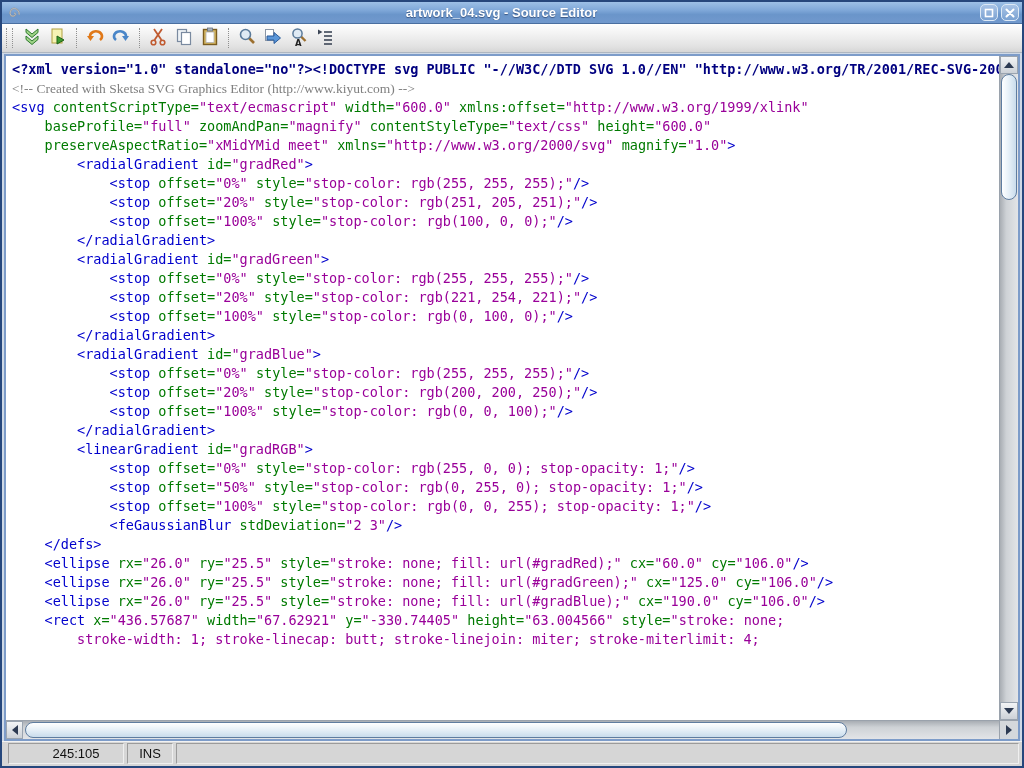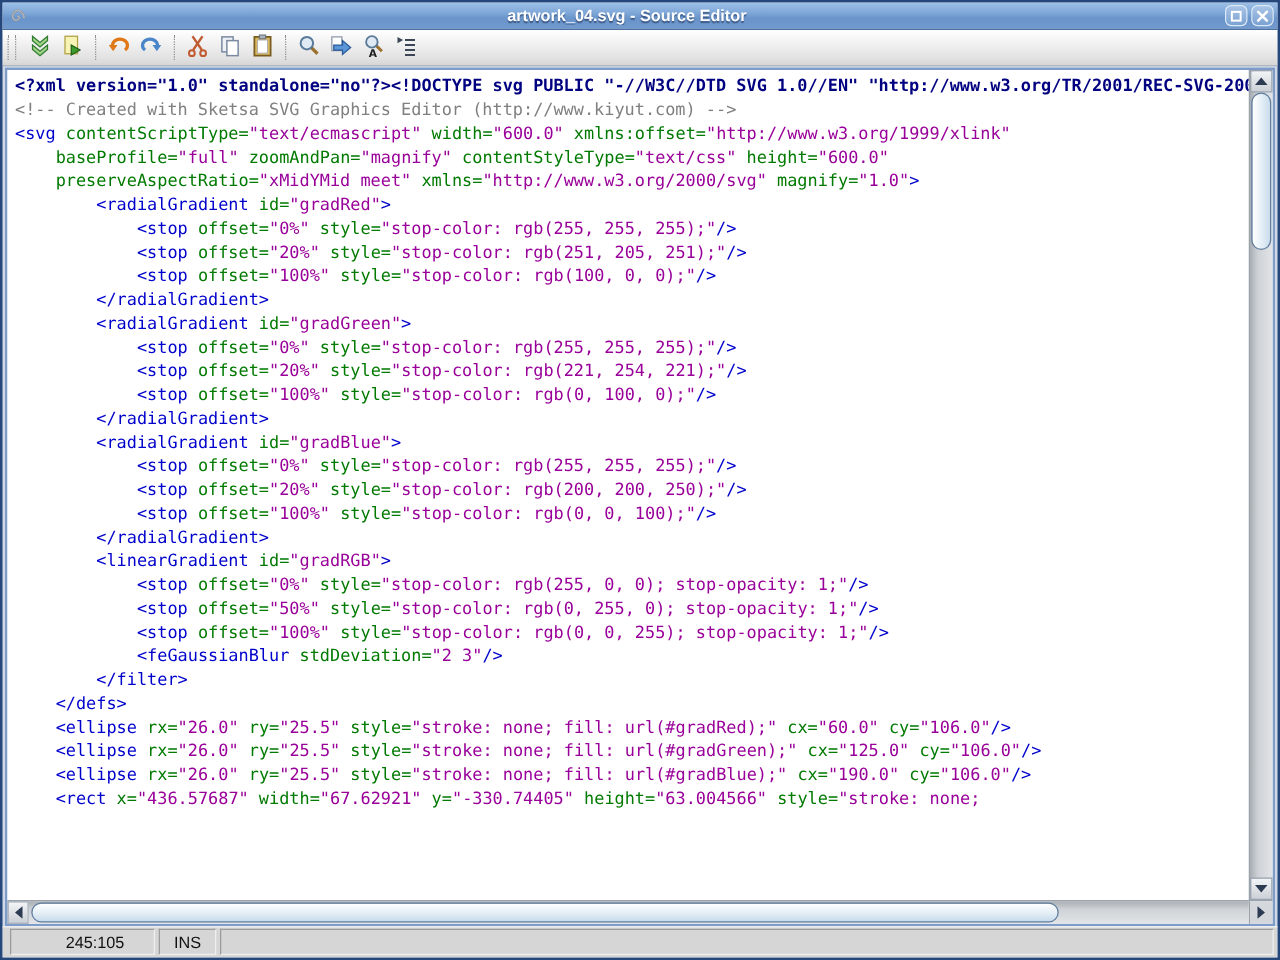--- a/index.html
+++ b/index.html
@@ -73,21 +73,21 @@
   }
   .line{
     font-family:"DejaVu Sans Mono",monospace;
     font-size:13.5px;line-height:19px;height:19px;
     white-space:pre;
   }
   .line span.tag{color:var(--tag);}
   .line span.attr{color:var(--attr);}
   .line span.val{color:var(--val);}
   .line.decl{color:var(--decl);font-weight:bold;}
-  .line.comment{color:var(--comment);}
+  .line.comment{color:var(--comment);font-family:Liberation Serif, serif;}
   .line.val{color:var(--val);}
   
   .vscroll{
     width:18px;flex:0 0 18px;
     background:linear-gradient(90deg,#a8adb3,#ced2d6 35%,#e2e4e7);
     border-left:1px solid #9aa2ac;
     display:flex;flex-direction:column;
   }
   .vtrack{flex:1;position:relative;}
   .vthumb{
@@ -302,26 +302,26 @@
             <div class="line"><span class="attr">        </span><span class="tag">&lt;radialGradient</span><span class="attr"> id</span><span class="attr">=</span><span class="val">"gradBlue"</span><span class="tag">&gt;</span></div>
             <div class="line"><span class="attr">            </span><span class="tag">&lt;stop</span><span class="attr"> offset</span><span class="attr">=</span><span class="val">"0%"</span><span class="attr"> style</span><span class="attr">=</span><span class="val">"stop-color: rgb(255, 255, 255);"</span><span class="tag">/&gt;</span></div>
             <div class="line"><span class="attr">            </span><span class="tag">&lt;stop</span><span class="attr"> offset</span><span class="attr">=</span><span class="val">"20%"</span><span class="attr"> style</span><span class="attr">=</span><span class="val">"stop-color: rgb(200, 200, 250);"</span><span class="tag">/&gt;</span></div>
             <div class="line"><span class="attr">            </span><span class="tag">&lt;stop</span><span class="attr"> offset</span><span class="attr">=</span><span class="val">"100%"</span><span class="attr"> style</span><span class="attr">=</span><span class="val">"stop-color: rgb(0, 0, 100);"</span><span class="tag">/&gt;</span></div>
             <div class="line"><span class="attr">        </span><span class="tag">&lt;/radialGradient</span><span class="tag">&gt;</span></div>
             <div class="line"><span class="attr">        </span><span class="tag">&lt;linearGradient</span><span class="attr"> id</span><span class="attr">=</span><span class="val">"gradRGB"</span><span class="tag">&gt;</span></div>
             <div class="line"><span class="attr">            </span><span class="tag">&lt;stop</span><span class="attr"> offset</span><span class="attr">=</span><span class="val">"0%"</span><span class="attr"> style</span><span class="attr">=</span><span class="val">"stop-color: rgb(255, 0, 0); stop-opacity: 1;"</span><span class="tag">/&gt;</span></div>
             <div class="line"><span class="attr">            </span><span class="tag">&lt;stop</span><span class="attr"> offset</span><span class="attr">=</span><span class="val">"50%"</span><span class="attr"> style</span><span class="attr">=</span><span class="val">"stop-color: rgb(0, 255, 0); stop-opacity: 1;"</span><span class="tag">/&gt;</span></div>
             <div class="line"><span class="attr">            </span><span class="tag">&lt;stop</span><span class="attr"> offset</span><span class="attr">=</span><span class="val">"100%"</span><span class="attr"> style</span><span class="attr">=</span><span class="val">"stop-color: rgb(0, 0, 255); stop-opacity: 1;"</span><span class="tag">/&gt;</span></div>
             <div class="line"><span class="attr">            </span><span class="tag">&lt;feGaussianBlur</span><span class="attr"> stdDeviation</span><span class="attr">=</span><span class="val">"2 3"</span><span class="tag">/&gt;</span></div>
-            <div class="line"><span class="attr">        </span><span class="tag">&lt;/filter</span><span class="tag">&gt;</span></div>
             <div class="line"><span class="attr">    </span><span class="tag">&lt;/defs</span><span class="tag">&gt;</span></div>
             <div class="line"><span class="attr">    </span><span class="tag">&lt;ellipse</span><span class="attr"> rx</span><span class="attr">=</span><span class="val">"26.0"</span><span class="attr"> ry</span><span class="attr">=</span><span class="val">"25.5"</span><span class="attr"> style</span><span class="attr">=</span><span class="val">"stroke: none; fill: url(#gradRed);"</span><span class="attr"> cx</span><span class="attr">=</span><span class="val">"60.0"</span><span class="attr"> cy</span><span class="attr">=</span><span class="val">"106.0"</span><span class="tag">/&gt;</span></div>
             <div class="line"><span class="attr">    </span><span class="tag">&lt;ellipse</span><span class="attr"> rx</span><span class="attr">=</span><span class="val">"26.0"</span><span class="attr"> ry</span><span class="attr">=</span><span class="val">"25.5"</span><span class="attr"> style</span><span class="attr">=</span><span class="val">"stroke: none; fill: url(#gradGreen);"</span><span class="attr"> cx</span><span class="attr">=</span><span class="val">"125.0"</span><span class="attr"> cy</span><span class="attr">=</span><span class="val">"106.0"</span><span class="tag">/&gt;</span></div>
             <div class="line"><span class="attr">    </span><span class="tag">&lt;ellipse</span><span class="attr"> rx</span><span class="attr">=</span><span class="val">"26.0"</span><span class="attr"> ry</span><span class="attr">=</span><span class="val">"25.5"</span><span class="attr"> style</span><span class="attr">=</span><span class="val">"stroke: none; fill: url(#gradBlue);"</span><span class="attr"> cx</span><span class="attr">=</span><span class="val">"190.0"</span><span class="attr"> cy</span><span class="attr">=</span><span class="val">"106.0"</span><span class="tag">/&gt;</span></div>
             <div class="line"><span class="attr">    </span><span class="tag">&lt;rect</span><span class="attr"> x</span><span class="attr">=</span><span class="val">"436.57687"</span><span class="attr"> width</span><span class="attr">=</span><span class="val">"67.62921"</span><span class="attr"> y</span><span class="attr">=</span><span class="val">"-330.74405"</span><span class="attr"> height</span><span class="attr">=</span><span class="val">"63.004566"</span><span class="attr"> style</span><span class="attr">=</span><span class="val">"stroke: none;</span></div>
+            <div class="line val">        stroke-width: 1; stroke-linecap: butt; stroke-linejoin: miter; stroke-miterlimit: 4;</div>
           </div>
       </div>
       <div class="vscroll">
         <div class="sbtn">
             <span class="arrow-up"></span>
           </div>
         <div class="vtrack">
           <div class="vthumb"></div>
         </div>
         <div class="sbtn">

